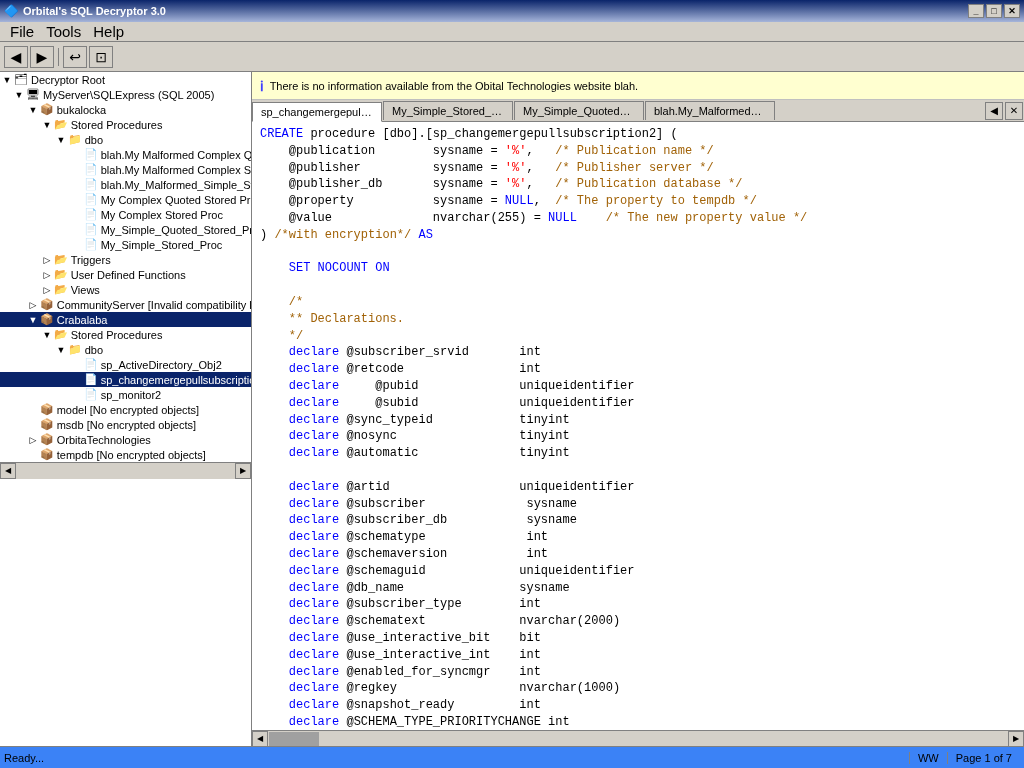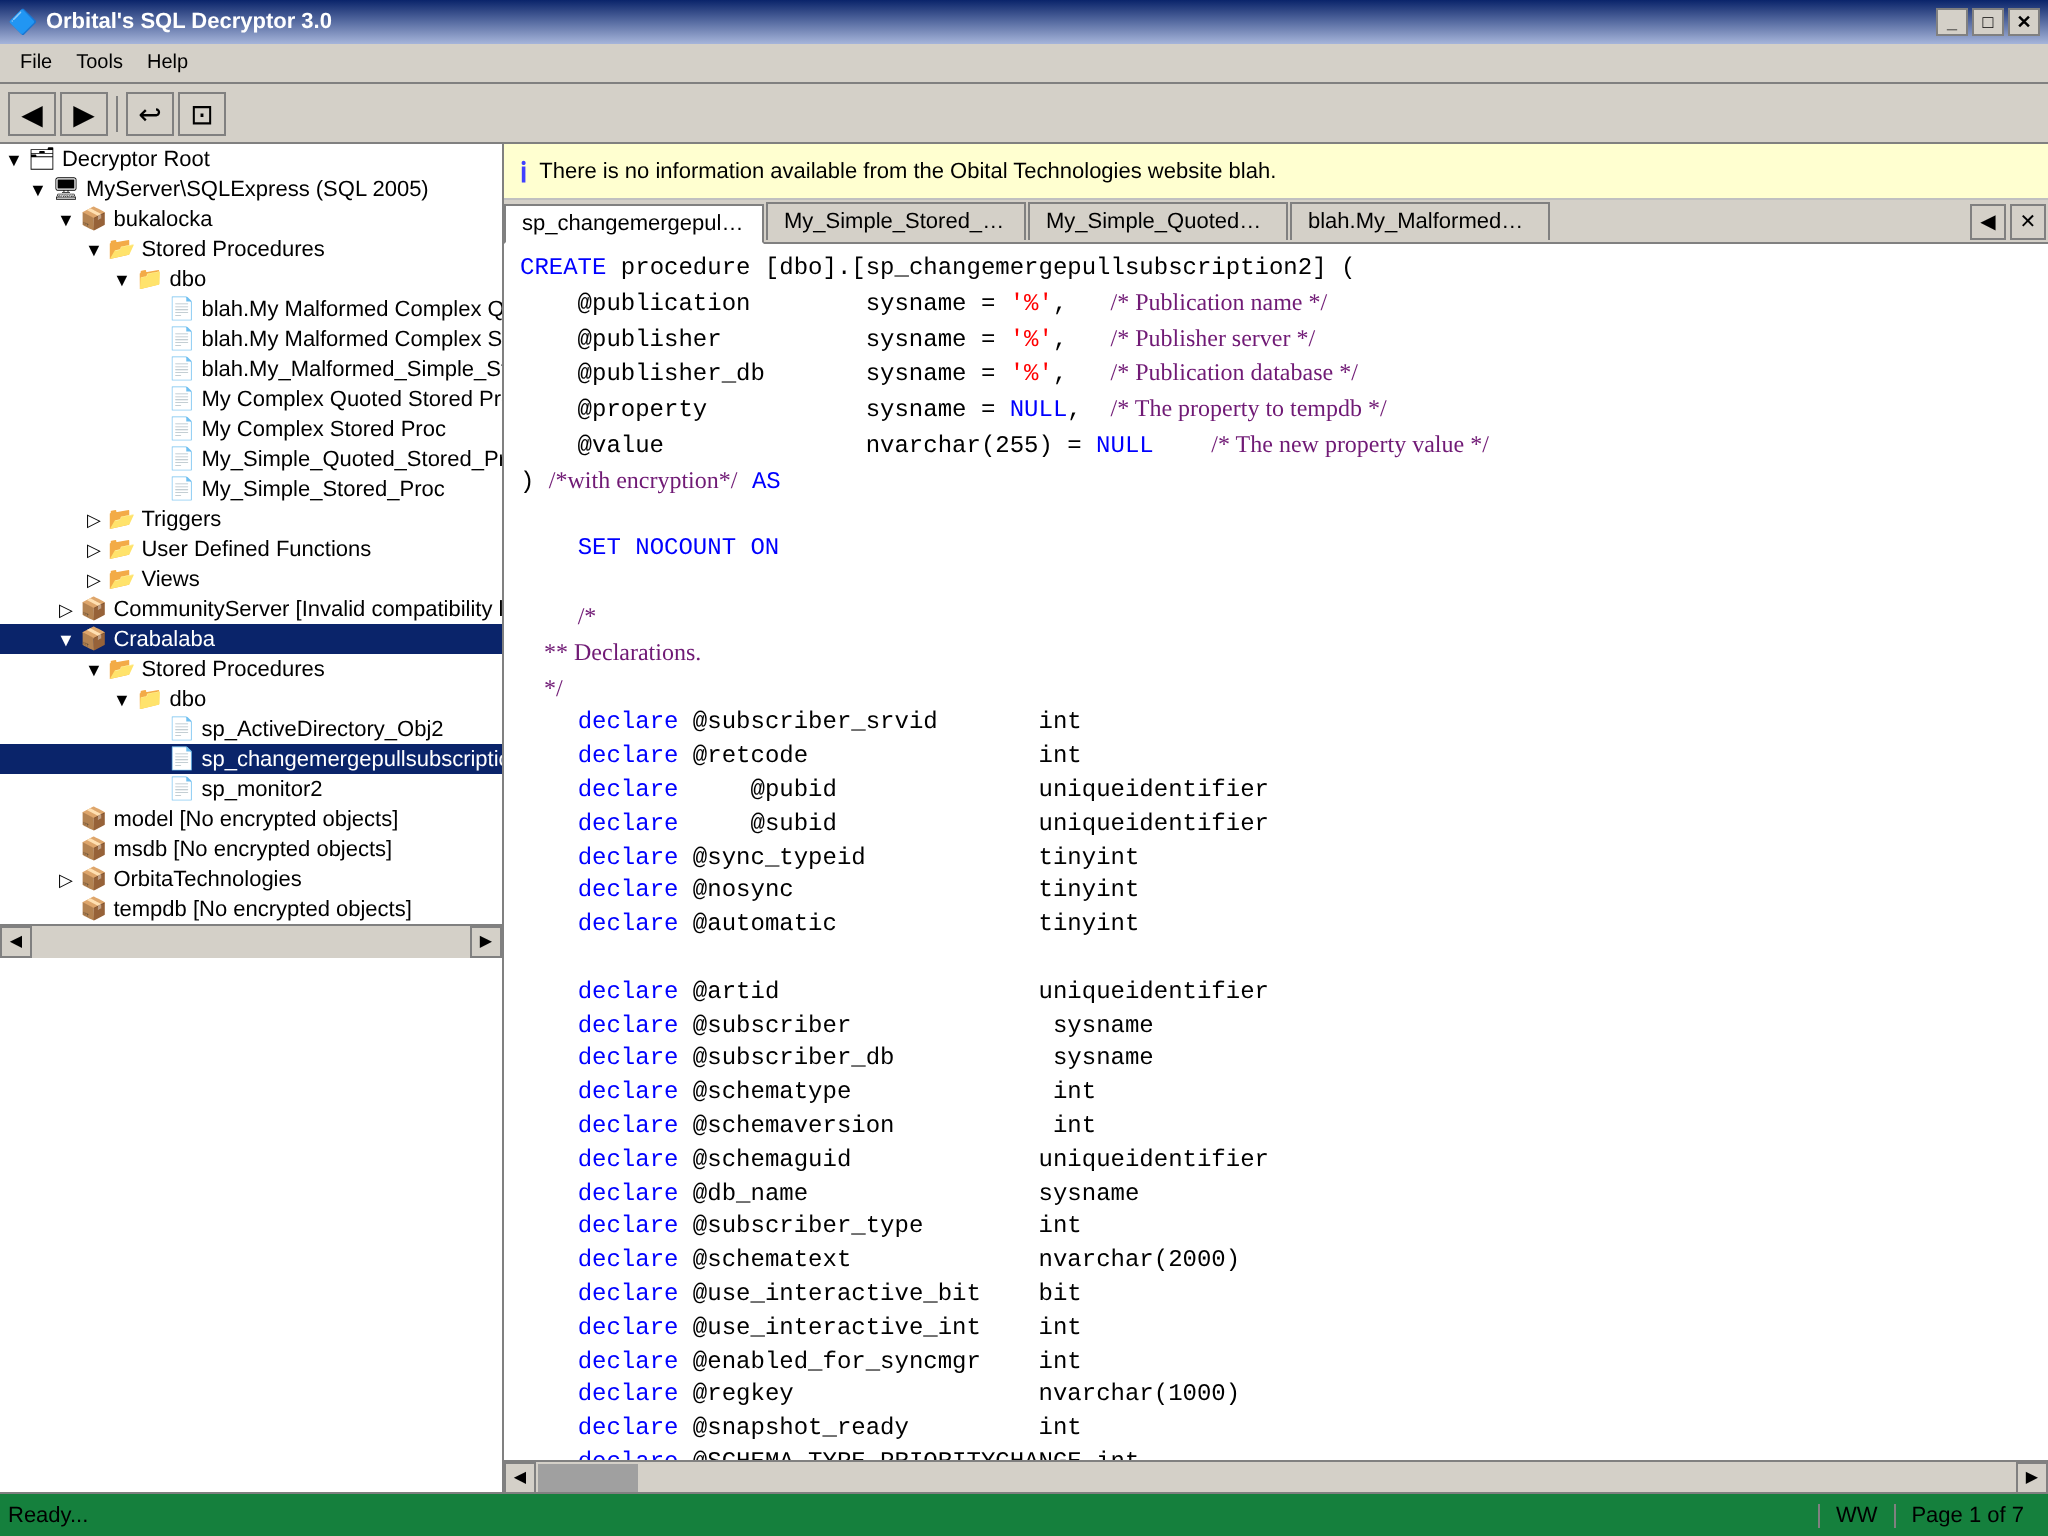--- a/index.html
+++ b/index.html
@@ -29,21 +29,21 @@
       background: #d4d0c8;
       height: 20px;
       display: flex;
       align-items: center;
       padding: 0 4px;
       border-bottom: 1px solid #808080;
     }
     .menu-item {
       padding: 2px 6px;
       cursor: pointer;
-      font-size: 10px;
+      font-size: 15px;
     }
 
     
     #toolbar {
       background: #d4d0c8;
       height: 30px;
       display: flex;
       align-items: center;
       padding: 0 4px;
       border-bottom: 1px solid #808080;
@@ -149,27 +149,27 @@
       line-height: 1.4;
     }
 
     
     #code-area::-webkit-scrollbar { width: 16px; height: 16px; }
     #code-area::-webkit-scrollbar-track { background: #d4d0c8; }
     #code-area::-webkit-scrollbar-thumb { background: #808080; border: 1px solid #d4d0c8; }
 
     
     .kw { color: blue; margin-top: 20px; }
-    .cm { color: #701a75; font-family: Liberation Serif, serif; }
+    .cm { color: #a16207; }
     .st { color: red; }
 
     
     #statusbar {
       height: 22px;
-      background: #15803d;
+      background: #3b82f6;
       border-top: 1px solid #808080;
       display: flex;
       align-items: center;
       padding: 0 4px;
       font-size: 11px;
     }
     #status-text { flex: 1; }
     #status-right { display: flex; gap: 0; margin-left: 28px; }
     .status-seg {
       border-left: 1px solid #808080;

